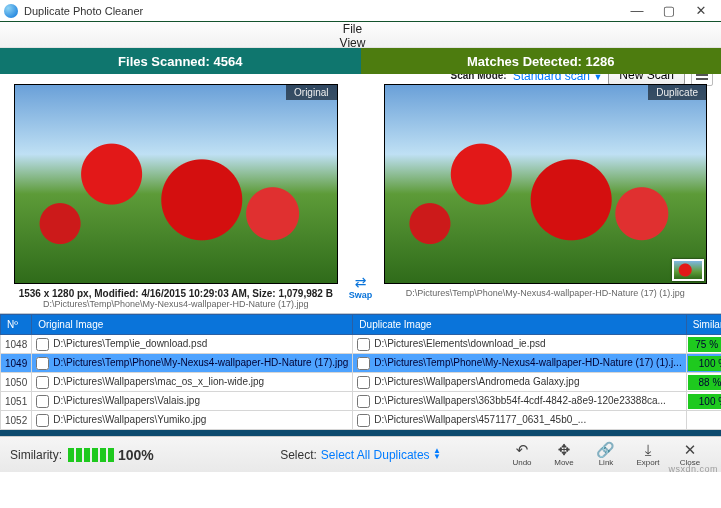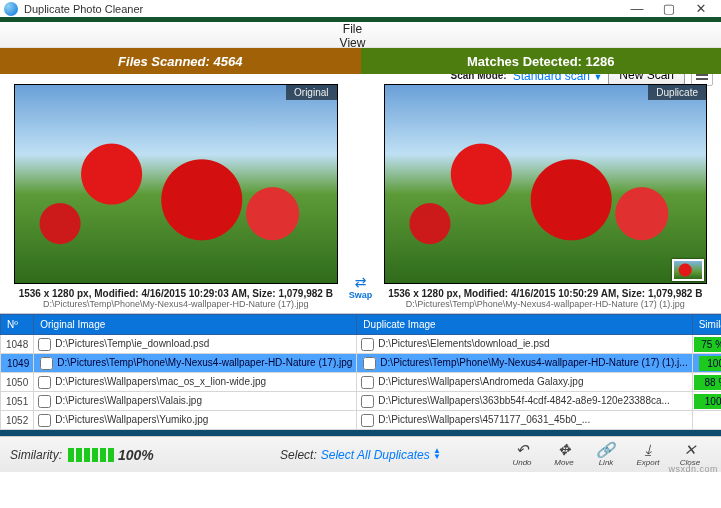--- a/index.html
+++ b/index.html
@@ -1,39 +1,39 @@
 <!DOCTYPE html>
 <html><head>
 <meta charset="utf-8">
 <style>
 * { margin:0; padding:0; box-sizing:border-box; font-family:"Segoe UI",Tahoma,sans-serif; }
 body { width:721px; height:508px; background:#fff; overflow:hidden; font-size:11px; color:#333; }
 
 
-.titlebar { height:22px; display:flex; align-items:center; padding:0 4px; border-bottom:5px solid #14532d; }
+.titlebar { height:22px; display:flex; align-items:center; padding:0 4px; border-bottom:1px solid #14532d; }
 .titlebar .app-icon { width:14px; height:14px; border-radius:50%; background:radial-gradient(circle at 30% 30%,#8fd3f4,#0a74da); margin-right:6px; }
 .titlebar .title { font-size:11px; color:#333; }
 .titlebar .win-controls { margin-left:auto; display:flex; }
 .titlebar .win-btn { width:32px; height:20px; display:flex; align-items:center; justify-content:center; font-size:13px; color:#444; cursor:pointer; }
 
 
 .menurow { height:26px; display:flex; align-items:center; padding:0 8px; border-bottom:1px solid #e3e3e3; background:linear-gradient(#fdfdfd,#f2f2f2);flex-direction:column; }
 .menurow .menuitem { font-size:12px; color:#222; margin-right:16px; cursor:pointer; }
 .menurow .scan-block { margin-left:auto; display:flex; align-items:center; gap:6px; }
 .menurow .scan-label { font-size:10px; color:#222;font-weight:bold; }
 .menurow .scan-mode { color:#007bff; font-size:12px; cursor:pointer; }
 .menurow .updown { color:#007bff; font-size:9px; display:inline-block; line-height:6px; }
 .menurow .newscan { border:1px solid #999; background:linear-gradient(#fff,#eee); padding:2px 10px; font-size:12px; border-radius:2px; cursor:pointer; }
 .menurow .hamburger { width:22px; height:22px; border:1px solid #bbb; border-radius:2px; display:flex; flex-direction:column; justify-content:center; align-items:center; gap:2px; cursor:pointer; background:#fff; }
 .menurow .hamburger span{ width:12px; height:2px; background:#555; }
 
 
 .counterbar { height:26px; display:flex; }
 .counterbar .half { flex:1; display:flex; align-items:center; justify-content:center; font-size:13px; font-weight:bold; color:#fff; }
-.counterbar .left { background:#a16207;font-style:italic; }
+.counterbar .left { background:#0f766e; }
 .counterbar .right { background:#4d7c0f; }
 
 
 .preview { display:flex; align-items:flex-start; padding:10px 14px 4px; gap:8px; }
 .preview .imgwrap { flex:1; }
 .preview .imgbox { position:relative; width:100%; height:200px; background:#111; border:1px solid #000; overflow:hidden; }
 .preview .imgbox .tag { position:absolute; top:0; right:0; background:rgba(0,0,0,.55); color:#eee; font-size:10px; padding:2px 8px; }
 .preview .imgbox .flowers { width:100%; height:100%; }
 .preview .thumbstack { position:absolute; right:2px; bottom:2px; display:flex; flex-direction:column; gap:2px; }
 .preview .thumb { width:32px; height:22px; border:2px solid #fff; box-shadow:0 0 2px rgba(0,0,0,.8); }
@@ -57,21 +57,21 @@
   radial-gradient(circle at 40% 50%, #e21818 0 6px, transparent 7px),
   linear-gradient(180deg,#7fb6e2 0%, #5d9b38 60%, #2f6b1a 100%); }
 
 
 .tablewrap { border-top:1px solid #bfc7d0; border-bottom:6px solid #0c4a6e; }
 table { width:100%; border-collapse:collapse; font-size:10px; }
 thead th { background:#0a74da; color:#fff; font-weight:normal; padding:4px 6px; text-align:left; border:1px solid #2a5fa3; }
 thead th.num { width:38px; }
 thead th.sim { width:72px; }
 tbody td { border:1px solid #d6d6d6; padding:2px 4px; height:19px; white-space:nowrap; overflow:hidden; text-overflow:ellipsis; background:#fff; }
-tbody tr.sel td { background:#4ea3ff; color:#003;padding-left:6px; }
+tbody tr.sel td { background:#4ea3ff; color:#003; }
 tbody td.num { text-align:center; color:#444; }
 td.simcell { padding:1px; }
 td.simcell .bar { height:15px; background:#1ec91e; display:flex; align-items:center; justify-content:center; color:#003; font-size:10px; }
 td input[type=checkbox]{ margin-right:4px; vertical-align:middle; }
 
 
 .bottombar { height:36px; display:flex; align-items:center; padding:0 10px; background:linear-gradient(#f5f5f5,#e9e9e9); border-top:1px solid #ccc; }
 .bottombar .simlabel{ font-size:12px; color:#333; margin-right:6px; }
 .bottombar .bars { display:flex; gap:2px; margin-right:4px; }
 .bottombar .bars span{ width:6px; height:14px; background:#1ec91e; }
@@ -143,21 +143,20 @@
   </div>
   <div class="imgwrap">
     <div class="imgbox">
       <div class="flowers"></div>
       <div class="tag">Duplicate</div>
       <div class="thumbstack">
         <div class="thumb tflower"></div>
       </div>
     </div>
     <div class="caption">
-      <span>1536 x 1280 px, Modified: 4/16/2015 10:50:29 AM, Size: 1,079,982 B</span>
       <span class="path">D:\Pictures\Temp\Phone\My-Nexus4-wallpaper-HD-Nature (17) (1).jpg</span>
     </div>
   </div>
 </div>
 
 <div class="tablewrap">
 <table>
   <thead>
     <tr>
       <th class="num">Nº</th>
@@ -204,21 +203,21 @@
           <td><input type="checkbox" style="">D:\Pictures\Wallpapers\Yumiko.jpg</td>
           <td><input type="checkbox" style="">D:\Pictures\Wallpapers\4571177_0631_45b0_...</td>
           <td class="simcell">
             <div class="bar" style="width:0%;"></div>
           </td>
         </tr>
       </tbody>
 </table>
 </div>
 
-<div class="bottombar" style="position:relative;font-style:italic;">
+<div class="bottombar" style="position:relative;">
   <span class="simlabel">Similarity:</span>
   <div class="bars">
       <span></span>
       <span></span>
       <span></span>
       <span></span>
       <span></span>
       <span></span>
     </div>
   <span class="pct">100%</span>

